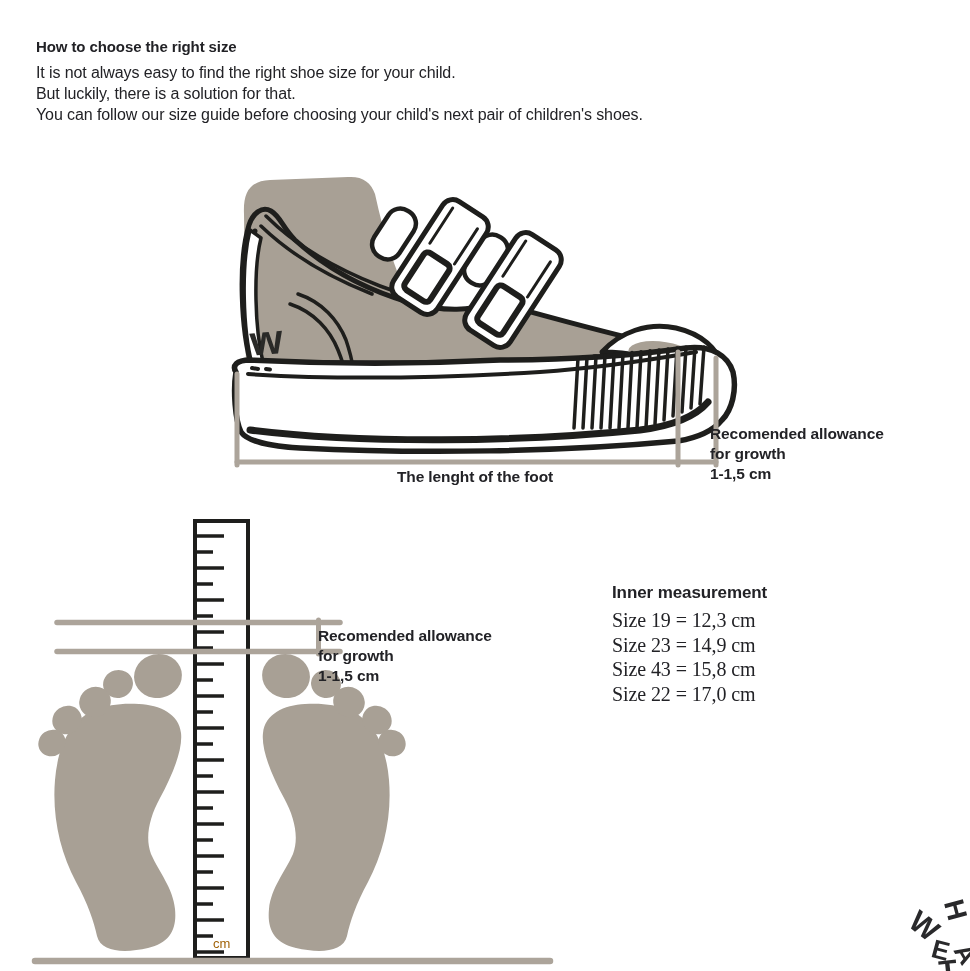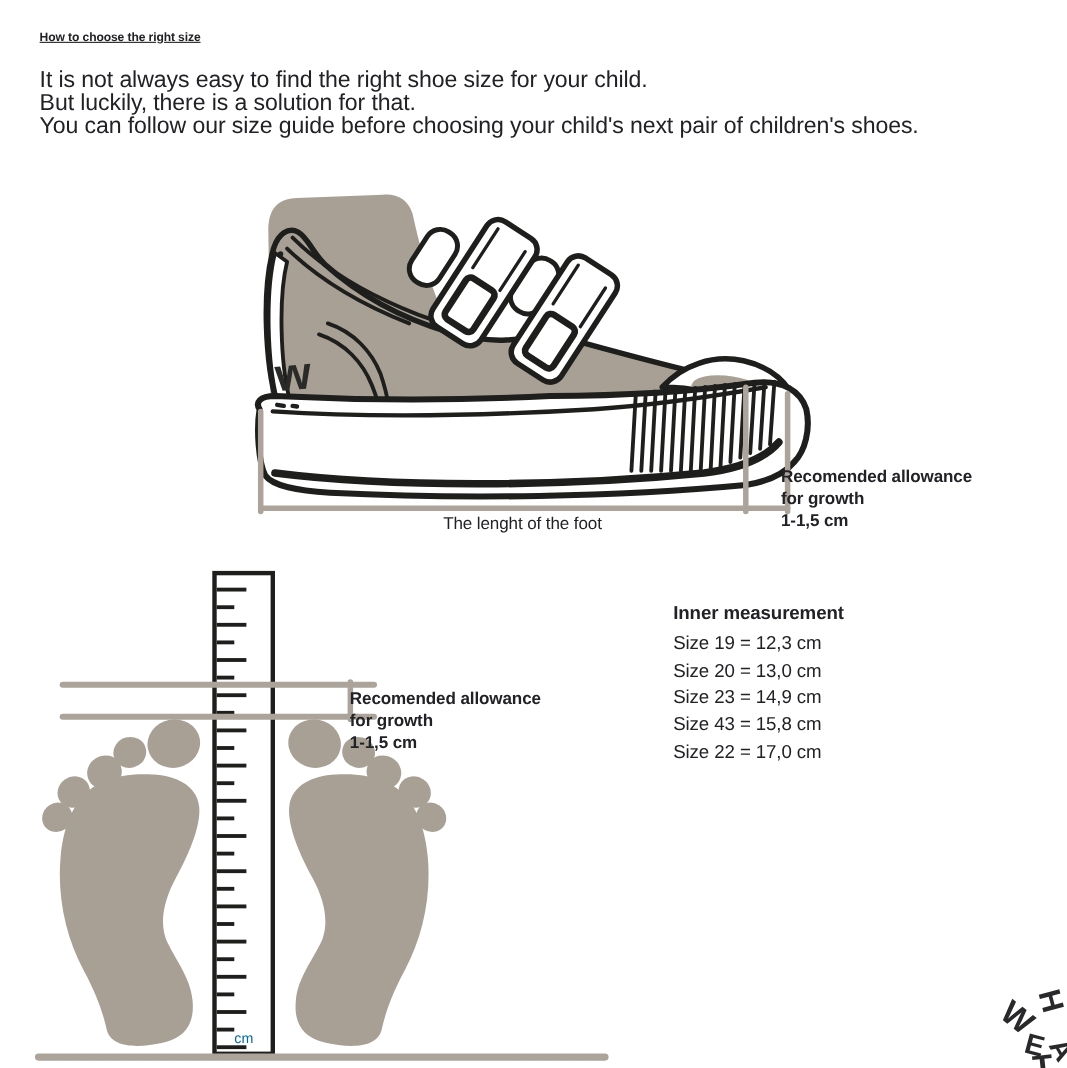--- a/index.html
+++ b/index.html
@@ -1,30 +1,30 @@
 <!DOCTYPE html>
 <html><head>
 <meta charset="utf-8">
 <style>
   html,body{margin:0;padding:0;}
   .canvas{
     position:relative;width:970px;height:971px;background:#ffffff;overflow:hidden;
     font-family:"Liberation Sans","DejaVu Sans",sans-serif;color:#222226;
   }
   .abs{position:absolute;}
-  .title{left:36px;top:28px;font-weight:bold;font-size:11px;letter-spacing:-0.1px;text-decoration:underline;}
-  .intro{left:36px;top:62px;font-size:21px;line-height:21px;letter-spacing:-0.1px;}
-  .foot-label{left:325px;top:468px;width:300px;text-align:center;font-weight:normal;font-size:15.5px;letter-spacing:-0.1px;}
+  .title{left:36px;top:38px;font-weight:bold;font-size:15px;letter-spacing:-0.1px;}
+  .intro{left:36px;top:62px;font-size:16px;line-height:21px;letter-spacing:-0.1px;}
+  .foot-label{left:325px;top:468px;width:300px;text-align:center;font-weight:bold;font-size:15.5px;letter-spacing:-0.1px;}
   .note{position:absolute;font-weight:bold;font-size:15.5px;line-height:20px;text-align:left;letter-spacing:-0.1px;}
   #note-shoe{left:710px;top:424px;width:240px;}
   #note-ruler{left:318px;top:626px;width:240px;}
   .sizes{left:612px;top:548px;}
-  .size-title{font-weight:bold;font-size:17px;margin-bottom:5px;letter-spacing:-0.1px;}
-  .size-row{font-size:17px;line-height:24.7px;letter-spacing:-0.1px;}
-  .cm-label{left:213px;top:936px;font-size:13px;color:#0369a1;}
+  .size-title{font-weight:bold;font-size:17px;margin-bottom:5px;letter-spacing:-0.1px;margin-top:35px;}
+  .size-row{font-size:20px;line-height:24.7px;letter-spacing:-0.1px;font-family:Liberation Serif, serif;}
+  .cm-label{left:213px;top:936px;font-size:13px;color:#a16207;}
   .logo-letter{position:absolute;font-weight:bold;color:#29292b;line-height:1;}
   svg{display:block;}
 </style>
 </head>
 <body>
 
 <div class="canvas">
 
   <svg class="abs" style="left:0;top:0;" width="970" height="971" viewBox="0 0 970 971">
 
@@ -183,21 +183,20 @@
   <div class="note" id="note-ruler">
     <div>Recomended allowance</div>
     <div>for growth</div>
     <div>1-1,5 cm</div>
   </div>
 
   <div class="abs sizes">
     <div class="size-title">Inner measurement</div>
     <div id="size-rows">
         <div class="size-row">Size 19 = 12,3 cm</div>
-        <div class="size-row">Size 20 = 13,0 cm</div>
         <div class="size-row">Size 23 = 14,9 cm</div>
         <div class="size-row">Size 43 = 15,8 cm</div>
         <div class="size-row">Size 22 = 17,0 cm</div>
       </div>
   </div>
 
   <div class="abs cm-label">cm</div>
 
   <div id="brand-logo">
       <span class="logo-letter" style="left: 910px; top: 911px; font-size: 30px; transform: rotate(38deg);">W</span>

